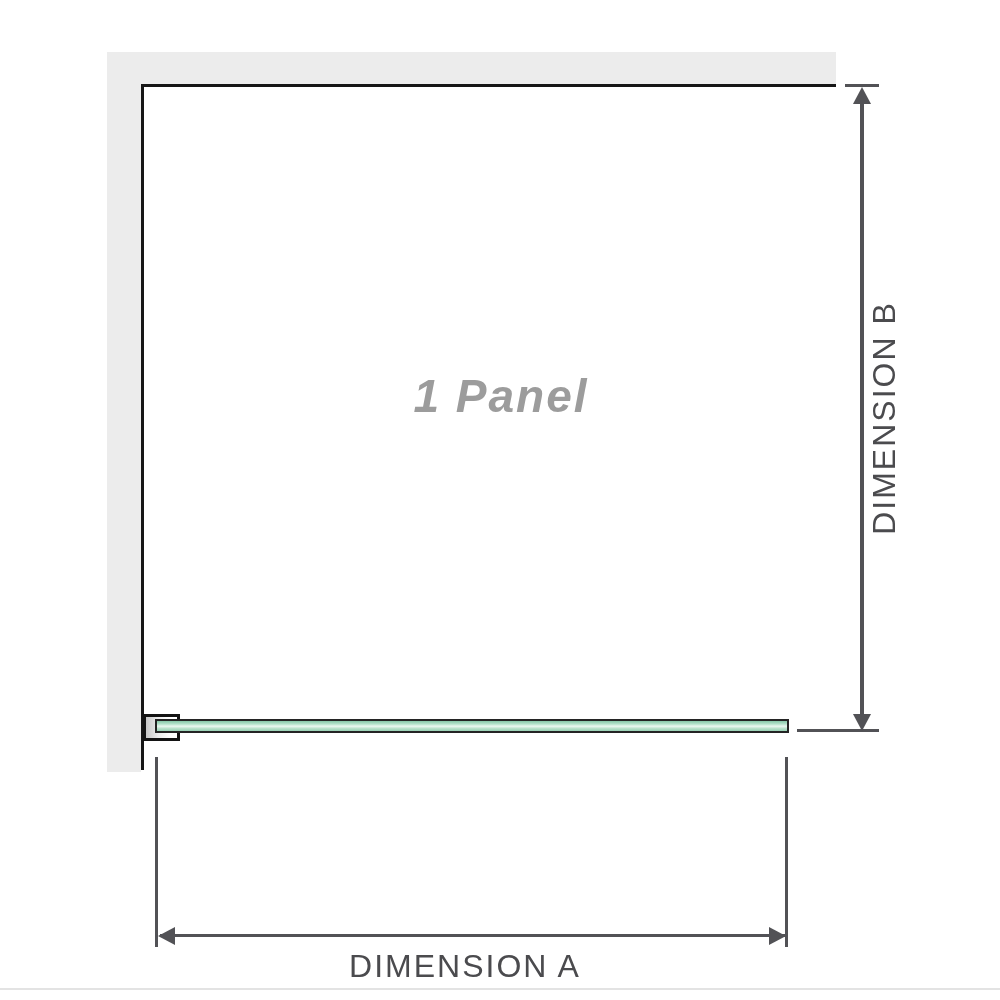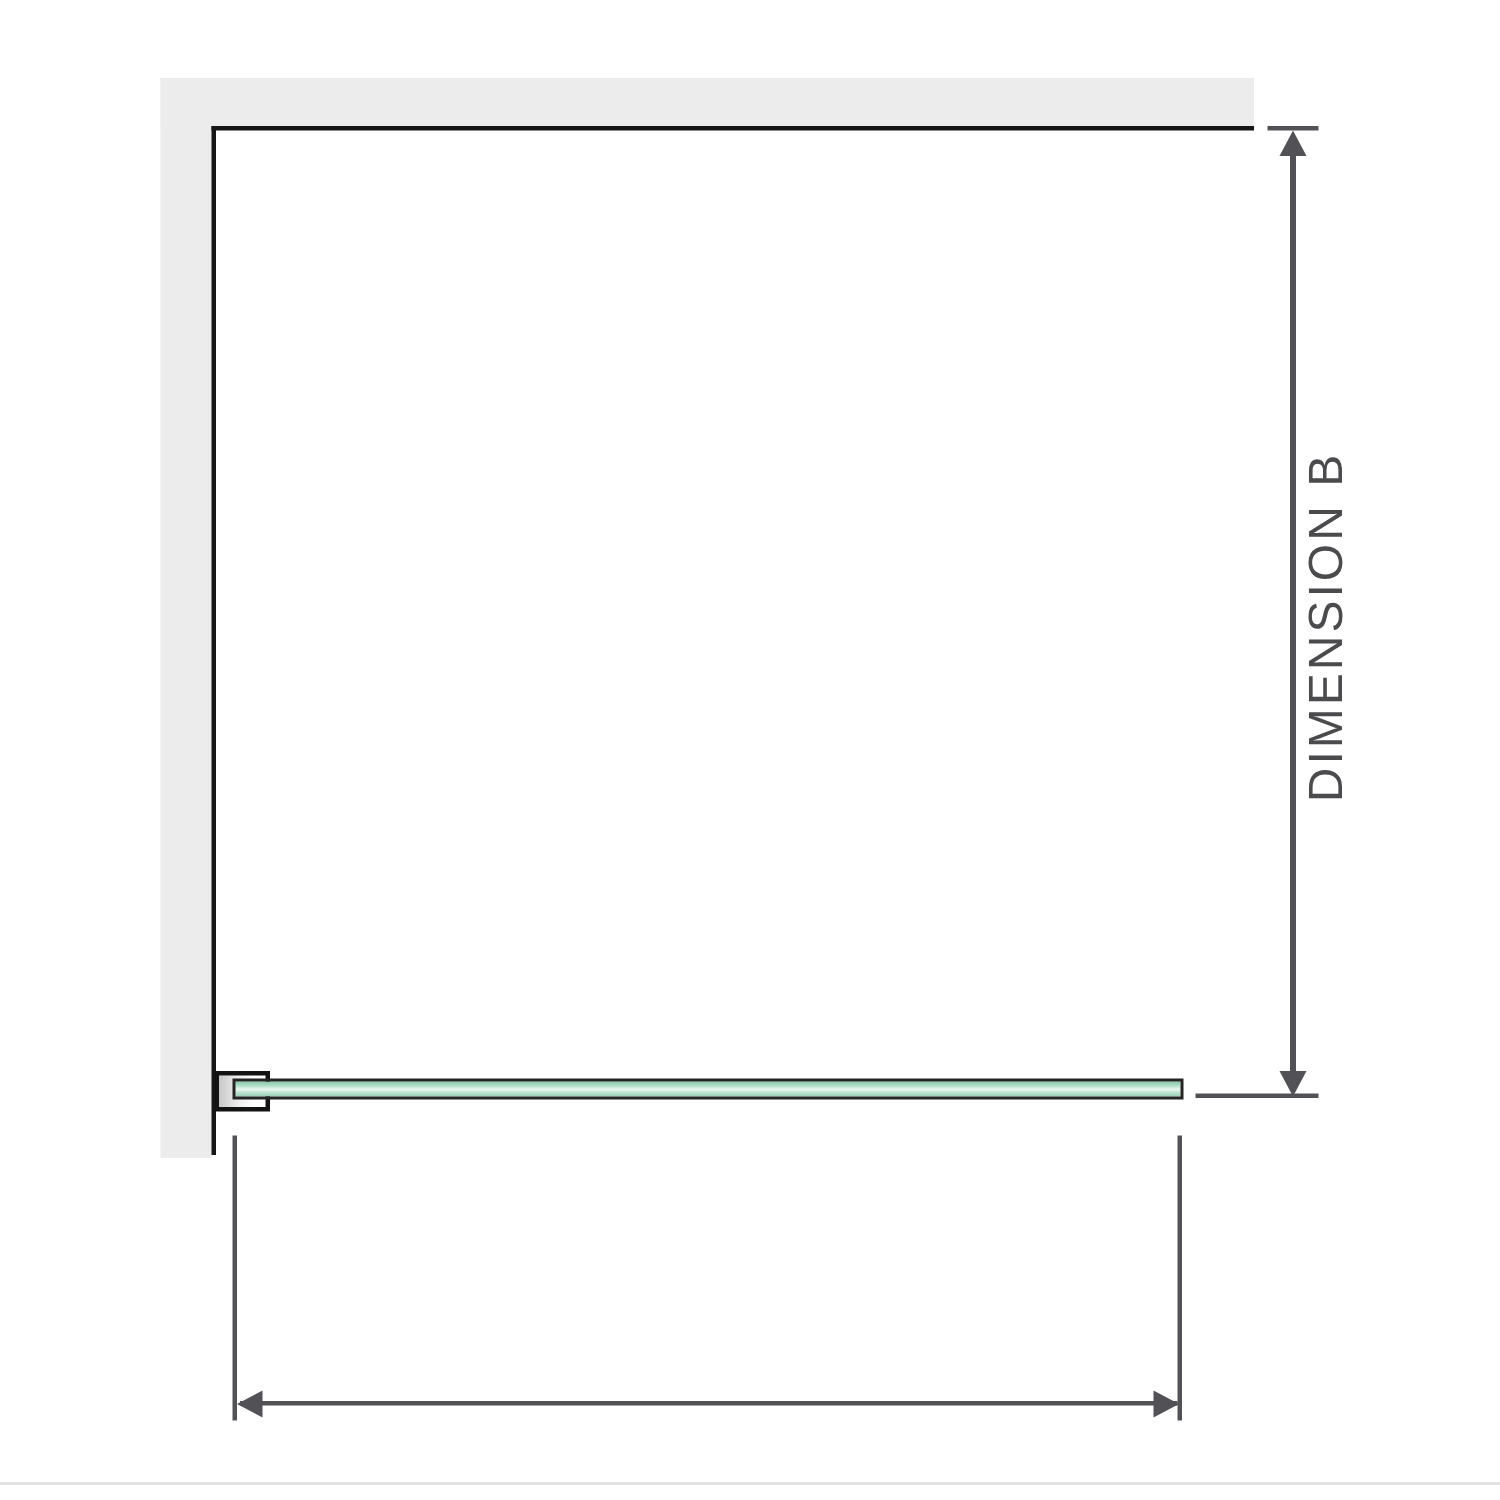--- a/index.html
+++ b/index.html
@@ -65,29 +65,31 @@
 
   <div class="abs wall wall-top"></div>
   <div class="abs wall wall-left"></div>
   <div class="abs edge edge-top"></div>
   <div class="abs edge edge-left"></div>
 
   <div class="abs bracket"></div>
 
   <div class="abs glass"></div>
 
+  <div class="abs panel-label">1 Panel</div>
 
   <div class="abs dim dimb-tick-top"></div>
   <div class="abs dim dimb-tick-bottom"></div>
   <div class="abs dim dimb-line"></div>
   <div class="abs tri tri-up"></div>
   <div class="abs tri tri-down"></div>
   <div class="abs dim-label dimb-label">DIMENSION B</div>
 
   <div class="abs dim exta-left"></div>
   <div class="abs dim exta-right"></div>
   <div class="abs dim dima-line"></div>
   <div class="abs tri tri-left"></div>
   <div class="abs tri tri-right"></div>
+  <div class="abs dim-label dima-label">DIMENSION A</div>
 
   <div class="abs baseline"></div>
 
 </div>
 
 </body></html>

